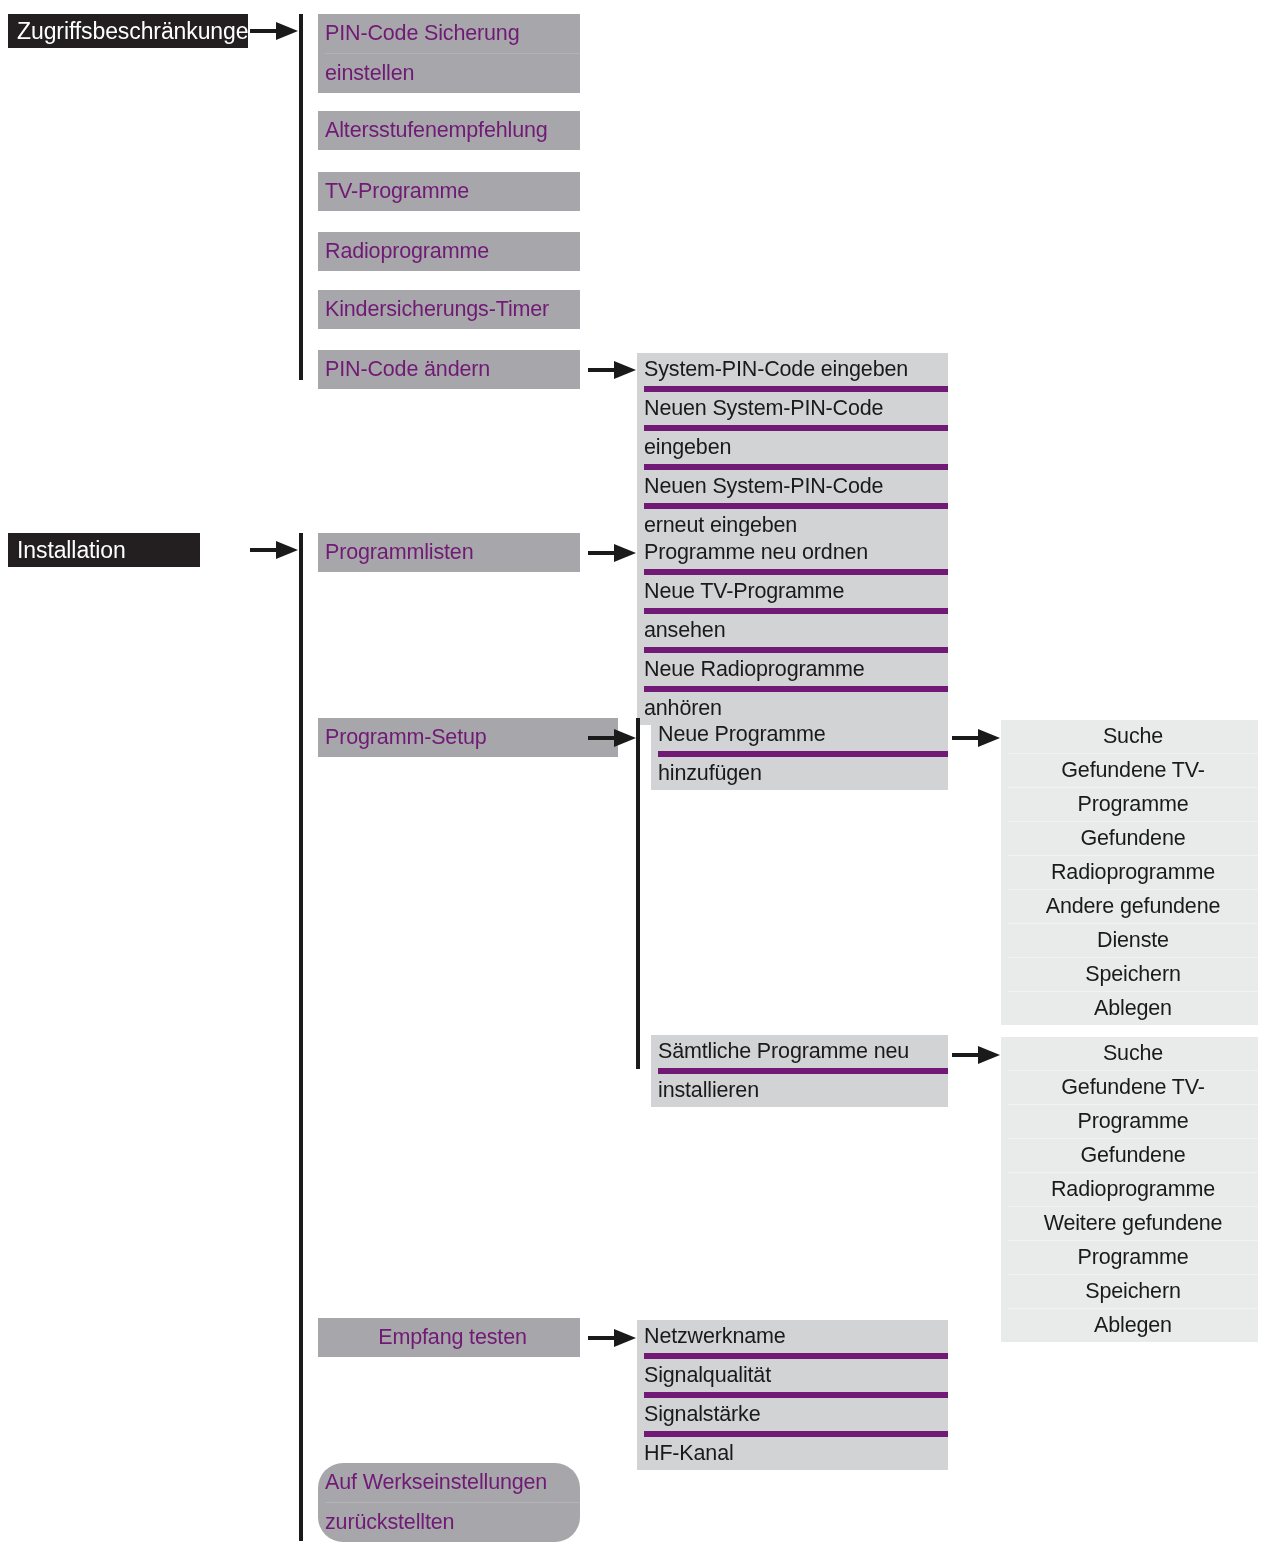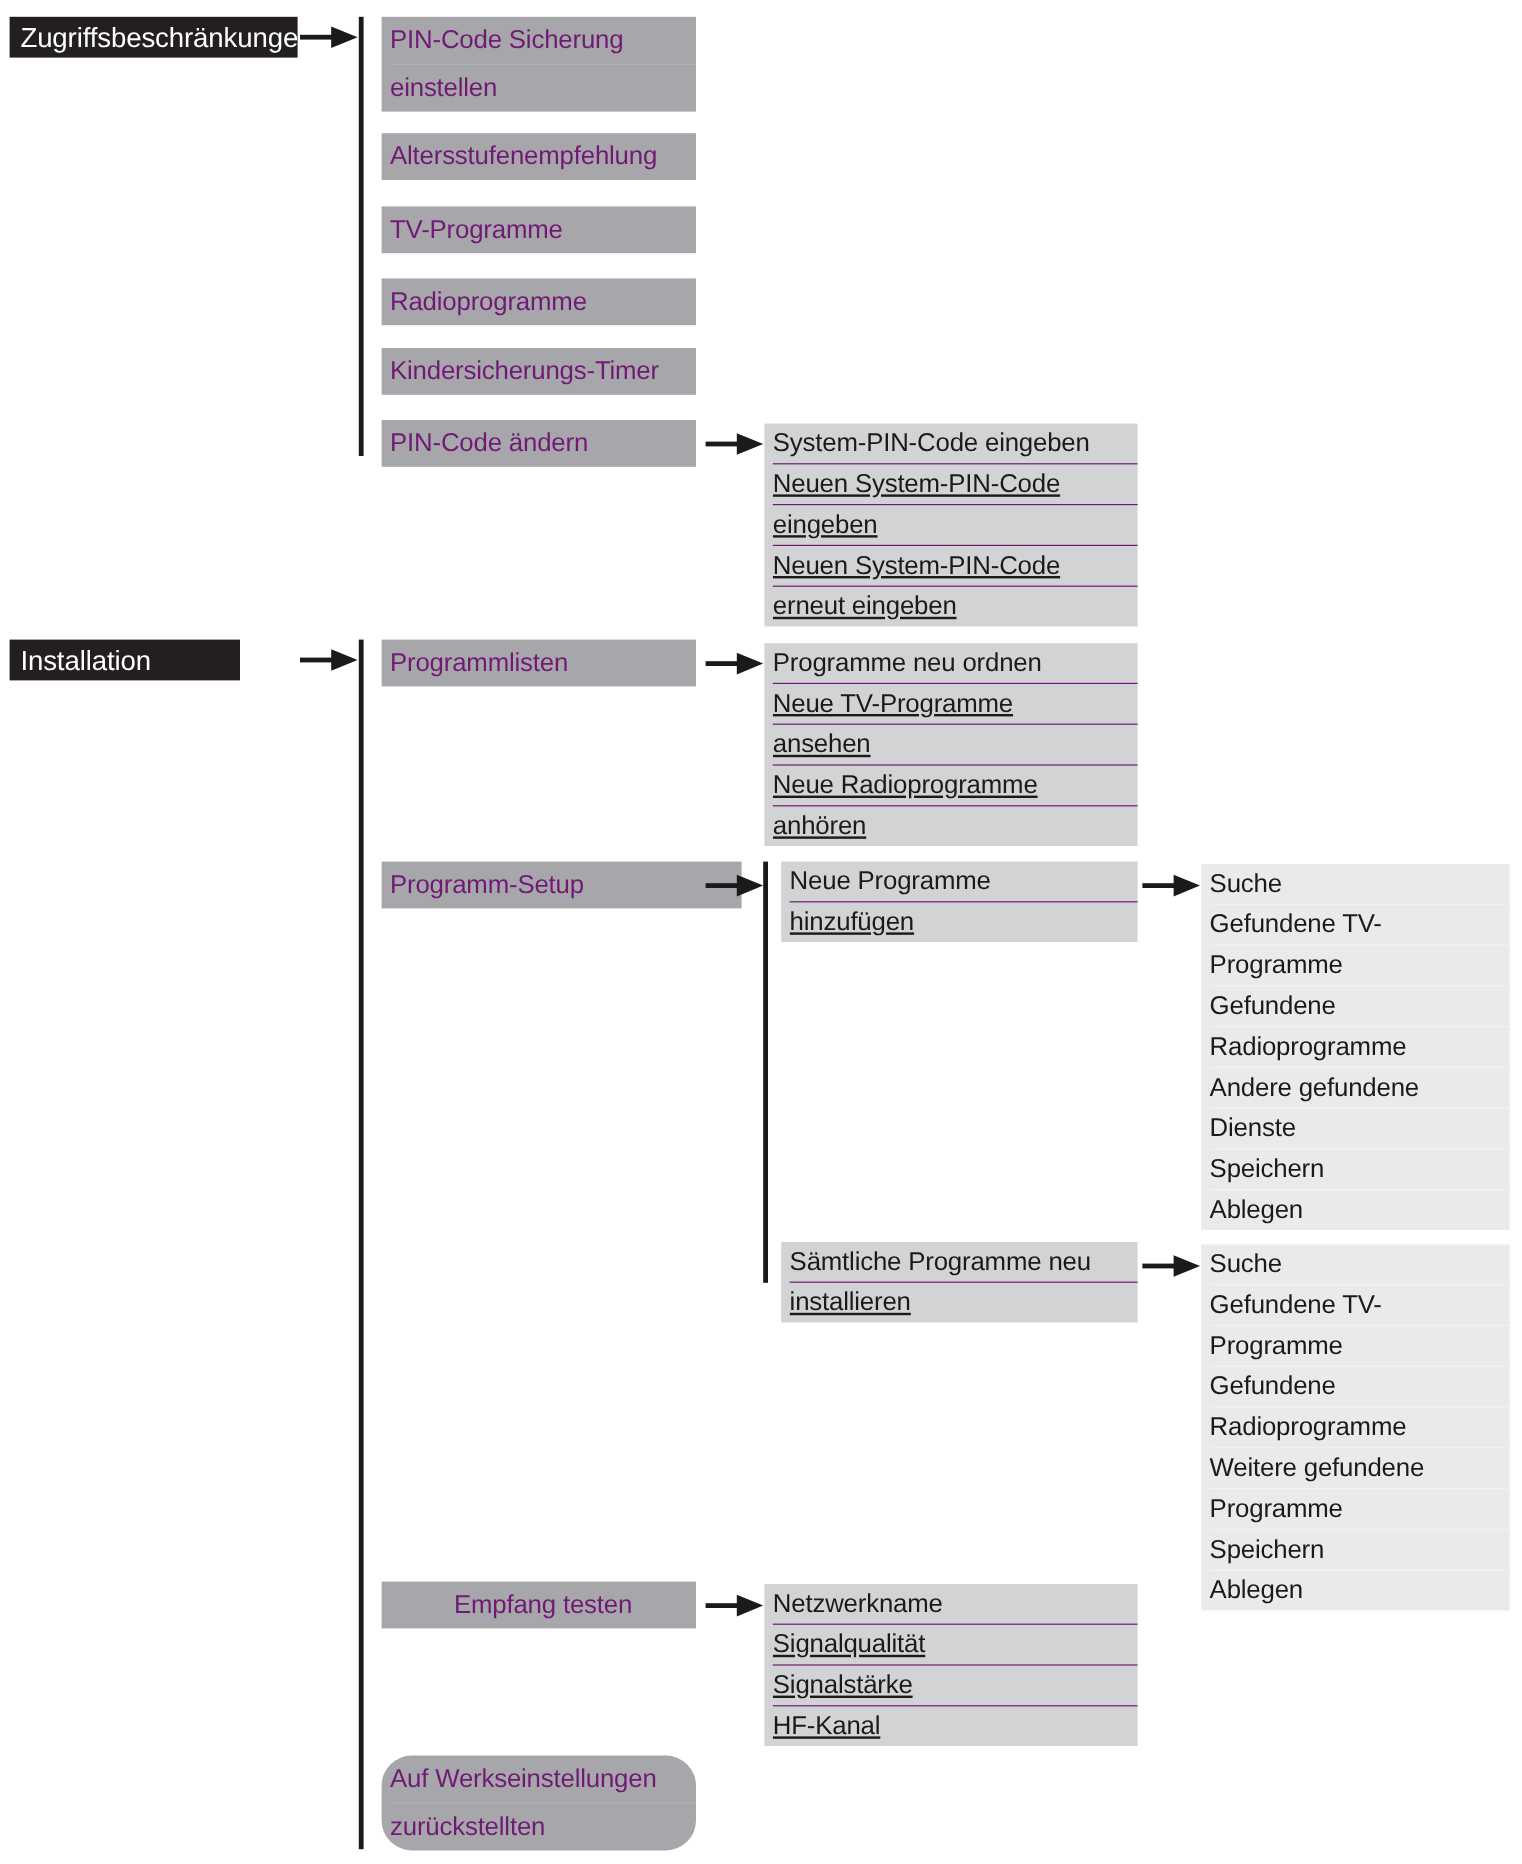--- a/index.html
+++ b/index.html
@@ -63,39 +63,39 @@
     padding-left: 7px;
     letter-spacing: -0.15px;
   }
   .lvl3 .ln {
     height: 33px;
     line-height: 33px;
     white-space: nowrap;
     overflow: hidden;
   }
   .lvl3 .ln + .ln {
-    border-top: 1px solid #701a75;
-    text-decoration: underline;
+    border-top: 6px solid #701a75;
   }
 
   
   .lvl4 {
     position: absolute;
     background: #e9eaea;
     color: #1a1a1a;
     font-size: 21.5px;
     box-sizing: border-box;
     padding-left: 7px;
     letter-spacing: -0.15px;
   }
   .lvl4 .ln {
     height: 33px;
     line-height: 33px;
     white-space: nowrap;
     overflow: hidden;
+    text-align: center;
   }
   .lvl4 .ln + .ln {
     border-top: 1px solid #f1f2f2;
   }
 
   
   .vline {
     position: absolute;
     width: 4px;
     background: #1a1a1a;

